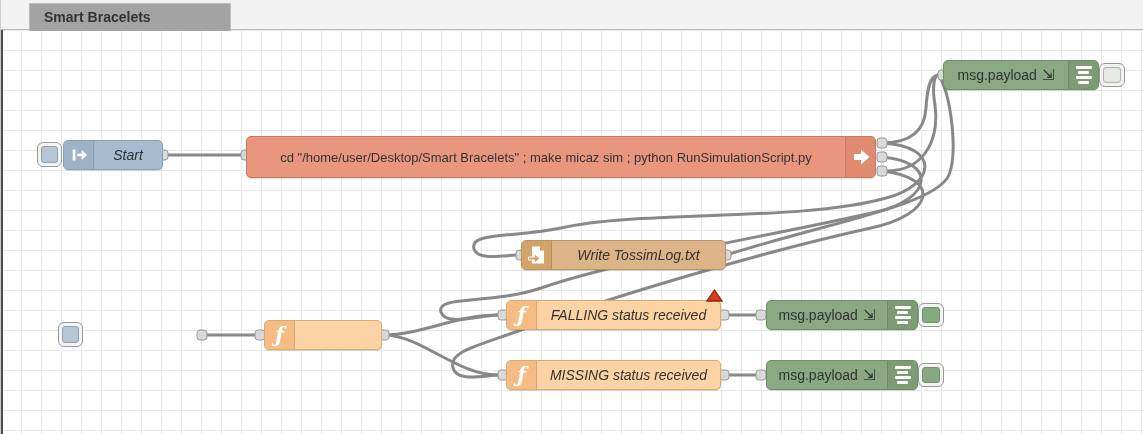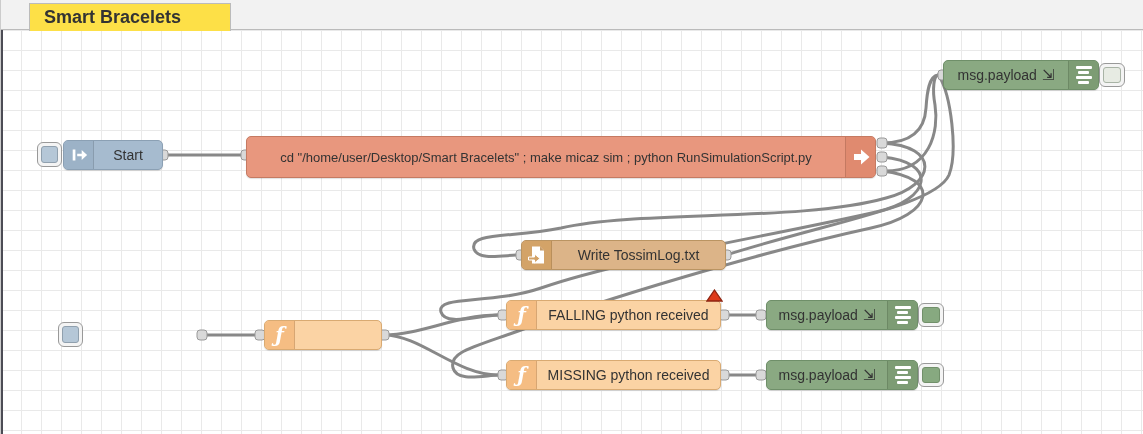--- a/index.html
+++ b/index.html
@@ -3,41 +3,41 @@
 <meta charset="utf-8">
 <style>
   * { margin:0; padding:0; box-sizing:border-box; }
   html,body { font-family:"Liberation Sans", sans-serif; }
   #stage { position:relative; width:1143px; height:434px; background:#fff; overflow:hidden; border-left:1px solid #ccc;}
 
   
   #header { position:absolute; left:0; top:0; width:1143px; height:30px;
             background:#f2f2f2; border-bottom:1px solid #bbb; z-index:5; }
   #tab { position:absolute; left:28px; top:3px; width:202px; height:28px;
-         background:#fde047; border:1px solid #bbb; border-bottom:none; z-index:6;
-         font-size:18px; font-weight:bold; color:#333; line-height:26px; padding-left:14px; }
+         background:#a3a3a3; border:1px solid #bbb; border-bottom:none; z-index:6;
+         font-size:14px; font-weight:bold; color:#333; line-height:26px; padding-left:14px; }
 
   
   #workspace { position:absolute; left:0; top:30px; width:1143px; height:404px;
     background-image: linear-gradient(to right, #e9e9e9 1px, transparent 1px),
                       linear-gradient(to bottom, #e9e9e9 1px, transparent 1px);
     background-size:20px 20px; background-position:0 0; }
   #left-strip { position:absolute; left:0; top:30px; width:2px; height:404px; background:#4c4c55; z-index:4; }
 
   #wire-layer { position:absolute; left:0; top:0; width:1143px; height:434px; z-index:1; }
   .wire { fill:none; stroke:#888; stroke-width:3; stroke-linecap:round; }
   .port { fill:#d9d9d9; stroke:#999; stroke-width:1; }
 
   
   .node { position:absolute; height:30px; border-radius:5px; border:1px solid;
           display:flex; align-items:stretch; font-size:14px; color:#333; z-index:3;
           box-shadow:0 1px 1px rgba(0,0,0,0.12); }
   .node .label { flex:1; display:flex; align-items:center; justify-content:center;
                  white-space:nowrap; overflow:hidden; padding:0 22px; }
-  .it { }
+  .it { font-style:italic; }
   .iconbox { width:30px; display:flex; align-items:center; justify-content:center; }
   .iconbox.left  { border-right:1px solid rgba(0,0,0,0.12); border-radius:4px 0 0 4px; }
   .iconbox.right { border-left:1px solid rgba(0,0,0,0.12); border-radius:0 4px 4px 0; }
 
   .inject { background:#a6bbcf; border-color:#8ba0b4; }
   .inject .iconbox { background:#9cb2c7; }
   .execn  { background:#e8977e; border-color:#c57a62; }
   .execn .iconbox { background:#e08a6f; }
   .func   { background:#fbd3a4; border-color:#d9aa72; }
   .func .iconbox { background:#f5bd83; color:#fff; font-size:20px; font-weight:bold; font-style:italic; font-family:"DejaVu Serif", serif; }
@@ -161,26 +161,26 @@
 
   <div class="node func" style="left:263px; top:320px; width:118px;">
     <div class="iconbox left">ƒ</div>
   </div>
 
   <div class="node func" style="left:505px; top:300px; width:215px;">
     <svg class="warn-badge" viewBox="0 0 17 13">
       <polygon points="8.5,1 16,12 1,12" fill="#de3a1a" stroke="#8e2512" stroke-width="1.3"></polygon>
     </svg>
     <div class="iconbox left">ƒ</div>
-    <div class="label it">FALLING python received</div>
+    <div class="label it">FALLING status received</div>
   </div>
 
   <div class="node func" style="left:505px; top:360px; width:215px;">
     <div class="iconbox left">ƒ</div>
-    <div class="label it">MISSING python received</div>
+    <div class="label it">MISSING status received</div>
   </div>
 
   <div class="sq-btn" style="left:917px; top:303px; width:26px; height:24px;">
       <div class="inner green"></div>
     </div>
   <div class="node debug" style="left:765px; top:300px; width:152px;">
     <div class="label">
       <span>msg.payload</span>
       <span class="glyph">⇲</span>
     </div>

